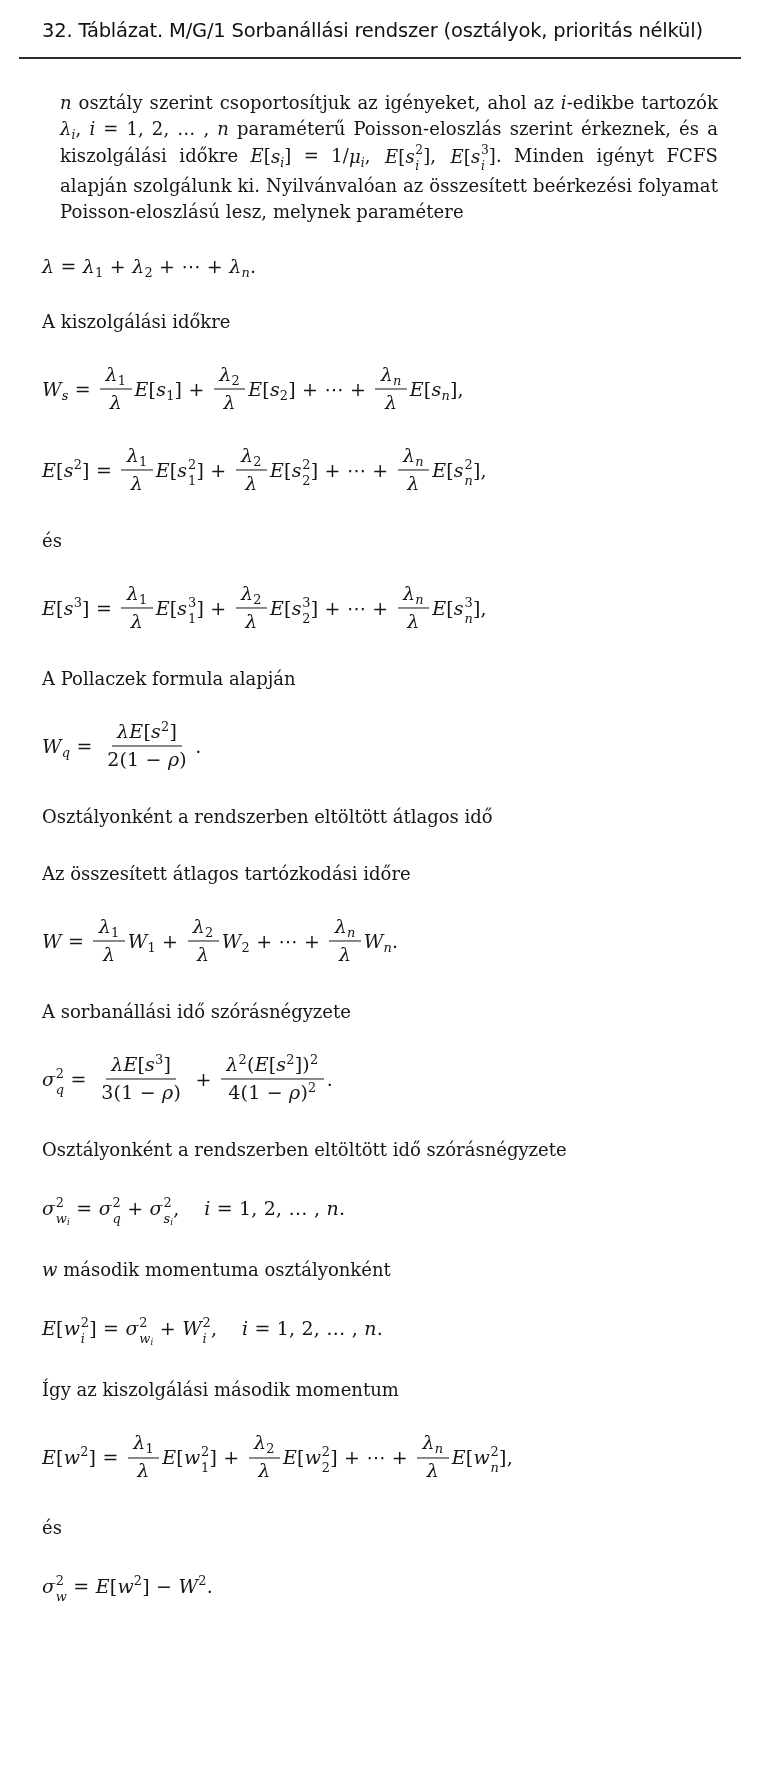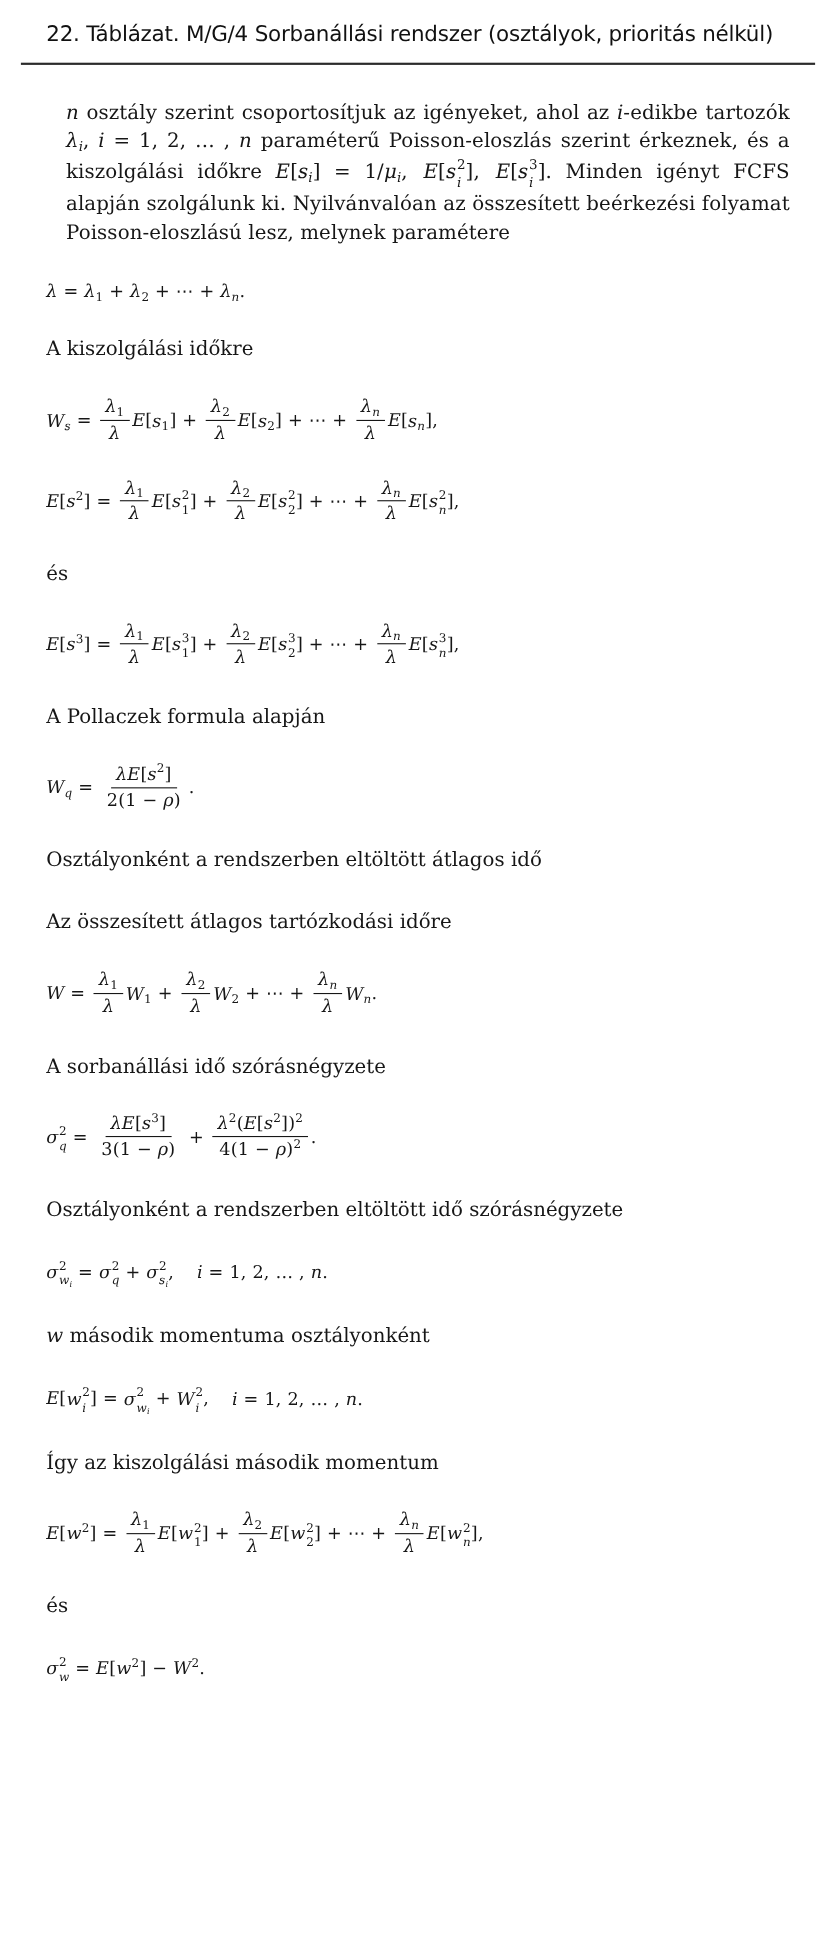--- a/index.html
+++ b/index.html
@@ -18,21 +18,21 @@
     border:none; border-top:2.2px solid #2b2b2b;
     margin:13px -23px 0 -23px;
   }
   .doc{font-size:18px;}
   .block{margin:31px 0 0 0;}
   .kind-para{
     text-align:justify; line-height:26px; letter-spacing:0.1px;margin-left:18px;
   }
   .kind-text{line-height:26px;}
   .kind-formula{
-    line-height:1.15; font-size:16px; letter-spacing:0.2px;
+    line-height:1.15; font-size:19px; letter-spacing:0.2px;
   }
   
   i{font-style:italic;}
   .frac{
     display:inline-flex; flex-direction:column; align-items:center;
     vertical-align:middle; margin:0 0.16em; transform:translateY(-0.08em);
     text-align:center;
   }
   .frac .num{display:block; border-bottom:0.075em solid currentColor; padding:0 0.28em 0.14em 0.28em;}
   .frac .den{display:block; padding:0.14em 0.28em 0 0.28em;}
@@ -43,21 +43,21 @@
     vertical-align:middle; font-size:0.68em; line-height:1.25;
     transform:translateY(0.05em); margin-left:0.05em;
   }
   .ss .ss-sup,.ss .ss-sub{display:block;}
 </style>
 </head>
 <body>
 
 <div class="page">
   <header>
-    <div class="caption">22. Táblázat. M/G/4 Sorbanállási rendszer (osztályok, prioritás nélkül)</div>
+    <div class="caption">32. Táblázat. M/G/1 Sorbanállási rendszer (osztályok, prioritás nélkül)</div>
     <hr class="caption-rule">
   </header>
   <main class="doc" id="doc-body">
       <div class="block kind-para"><span><i>n</i></span><span> osztály szerint csoportosítjuk az igényeket, ahol az </span><span><i>i</i></span><span>-edikbe tartozók </span><span><i>λ</i><span class="sub1"><i>i</i></span></span><span>, <i>i</i> = 1, 2, … , <i>n</i></span><span> paraméterű Poisson-eloszlás szerint érkeznek, és a kiszolgálási időkre </span><span><i>E</i>[</span><span><i>s</i><span class="sub1"><i>i</i></span></span><span>] = 1/</span><span><i>μ</i><span class="sub1"><i>i</i></span></span><span>,</span><span style="margin-left: 0.8em;"><i>E</i>[</span><span><i>s</i><span class="ss">
             <span class="ss-sup">2</span>
             <span class="ss-sub"><i>i</i></span>
           </span></span><span>],</span><span style="margin-left: 0.8em;"><i>E</i>[</span><span><i>s</i><span class="ss">
             <span class="ss-sup">3</span>
             <span class="ss-sub"><i>i</i></span>
           </span></span><span>]</span><span>. Minden igényt FCFS alapján szolgálunk ki. Nyilvánvalóan az összesített beérkezési folyamat Poisson-eloszlású lesz, melynek paramétere</span></div>

